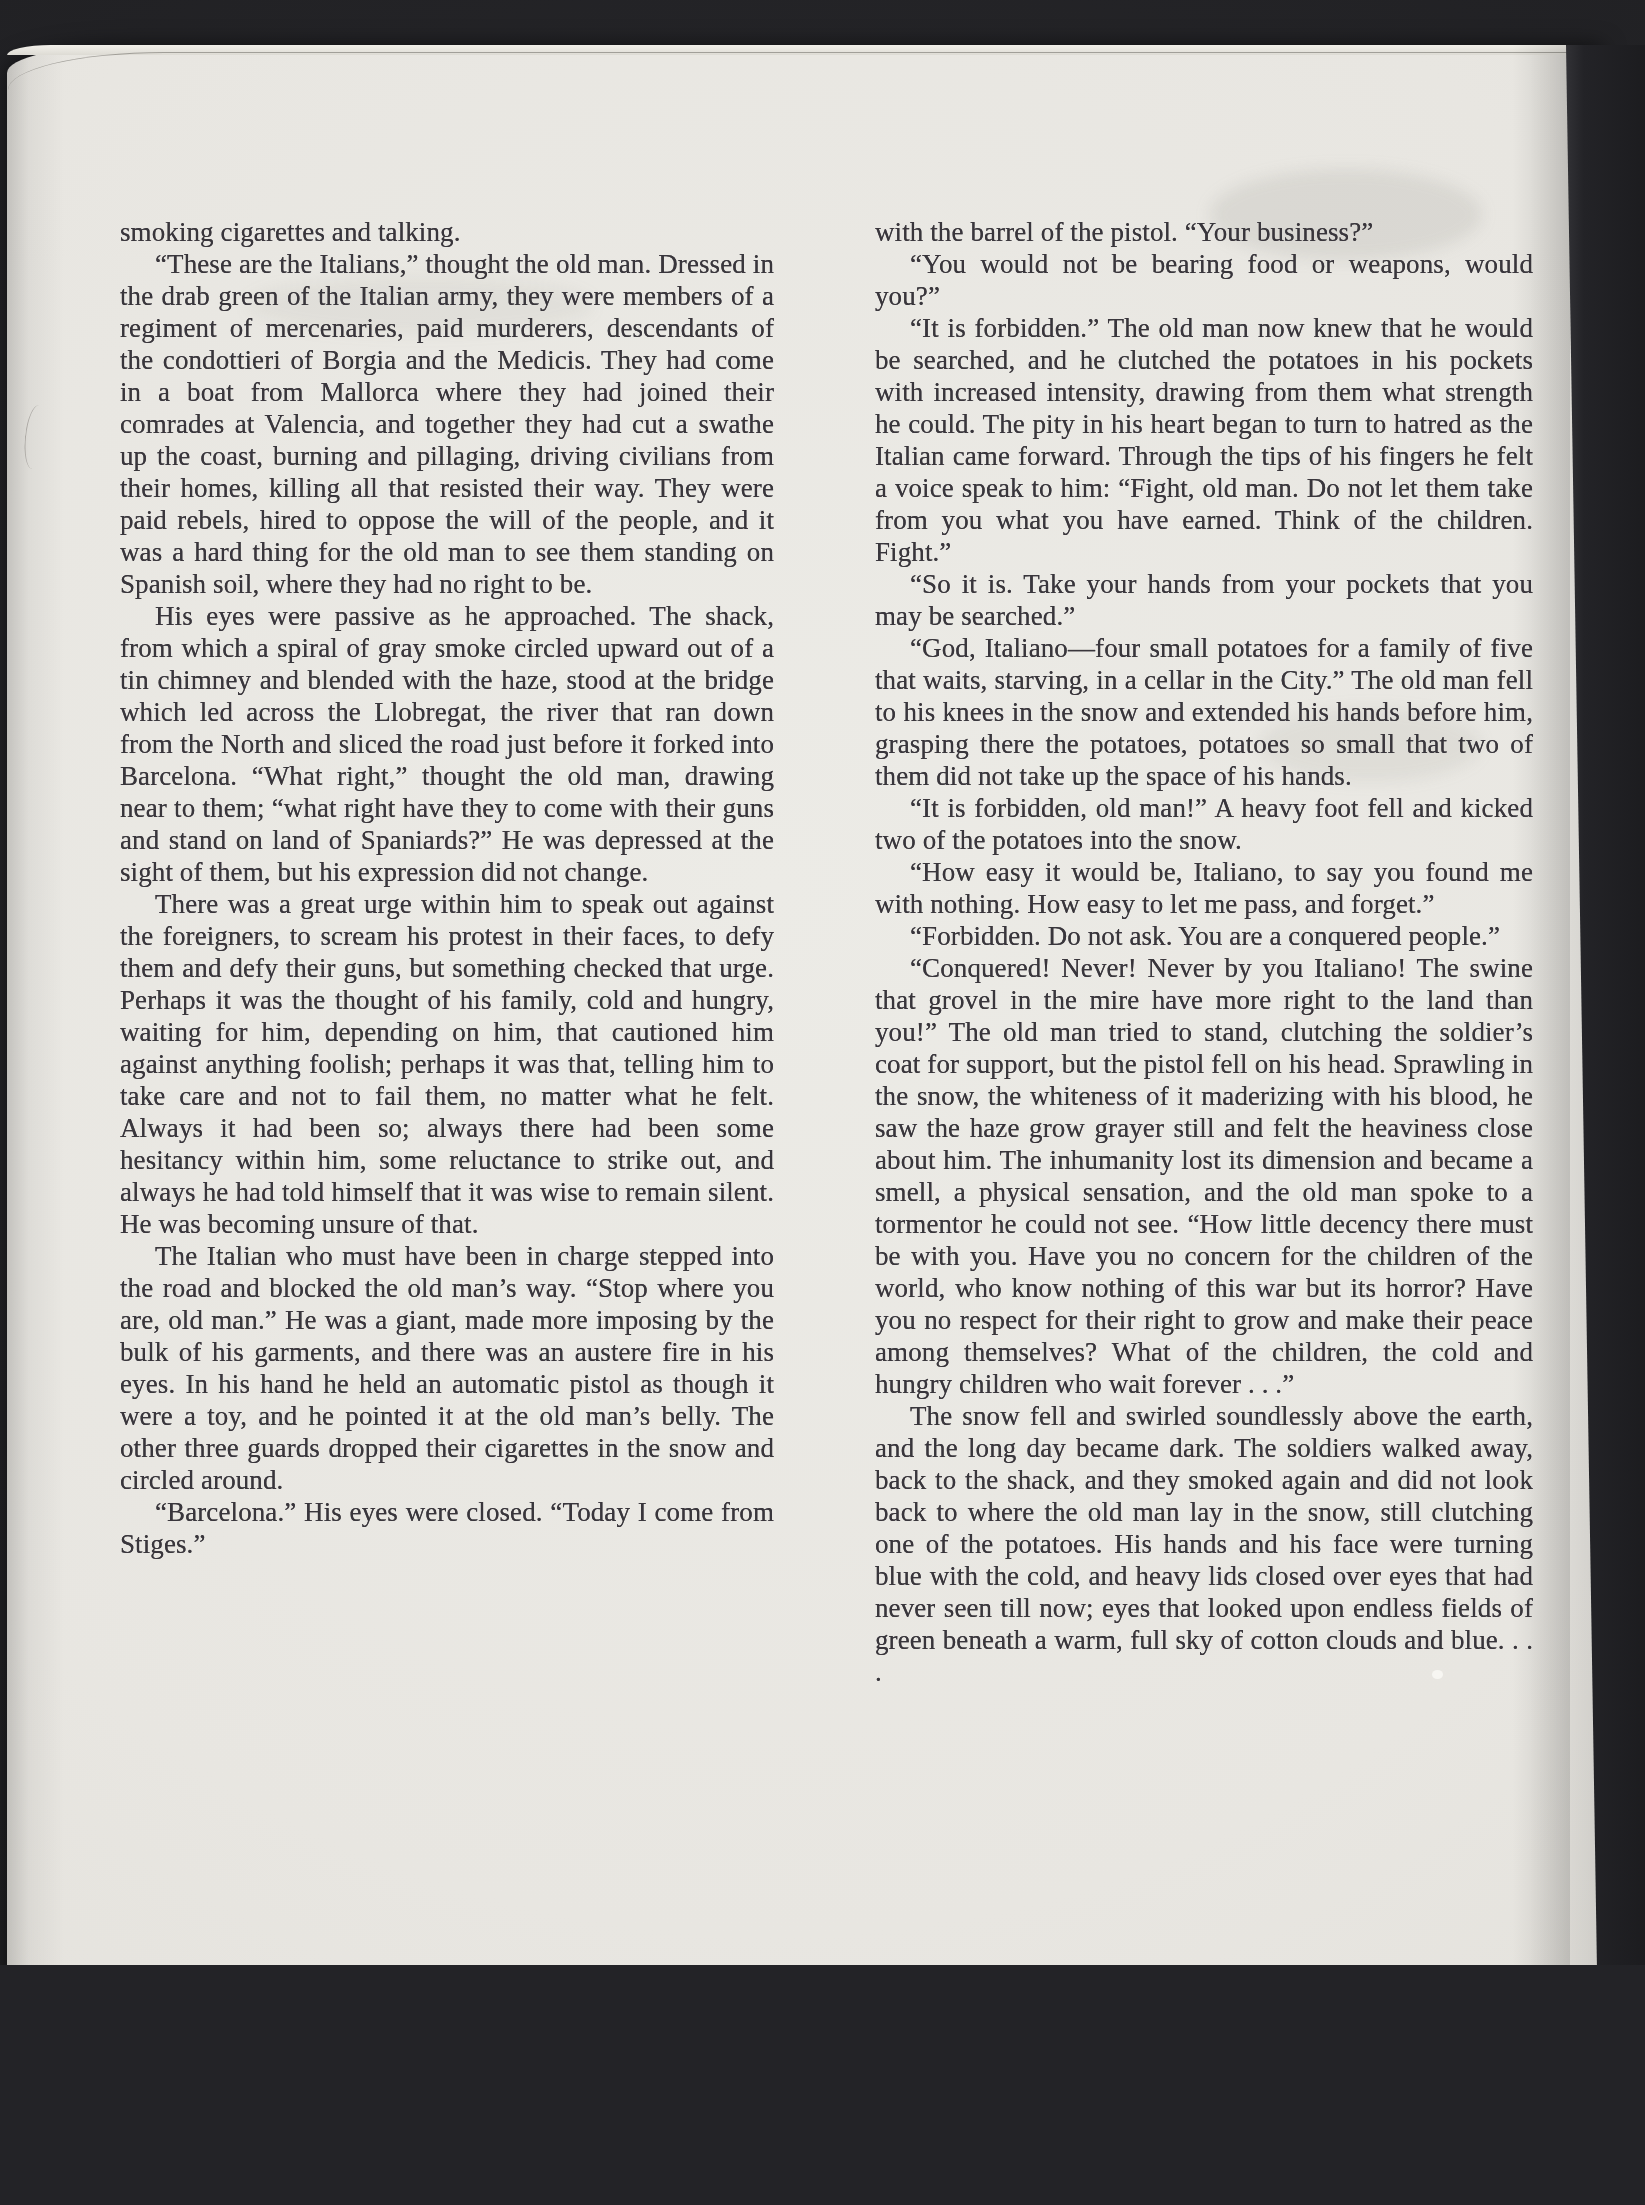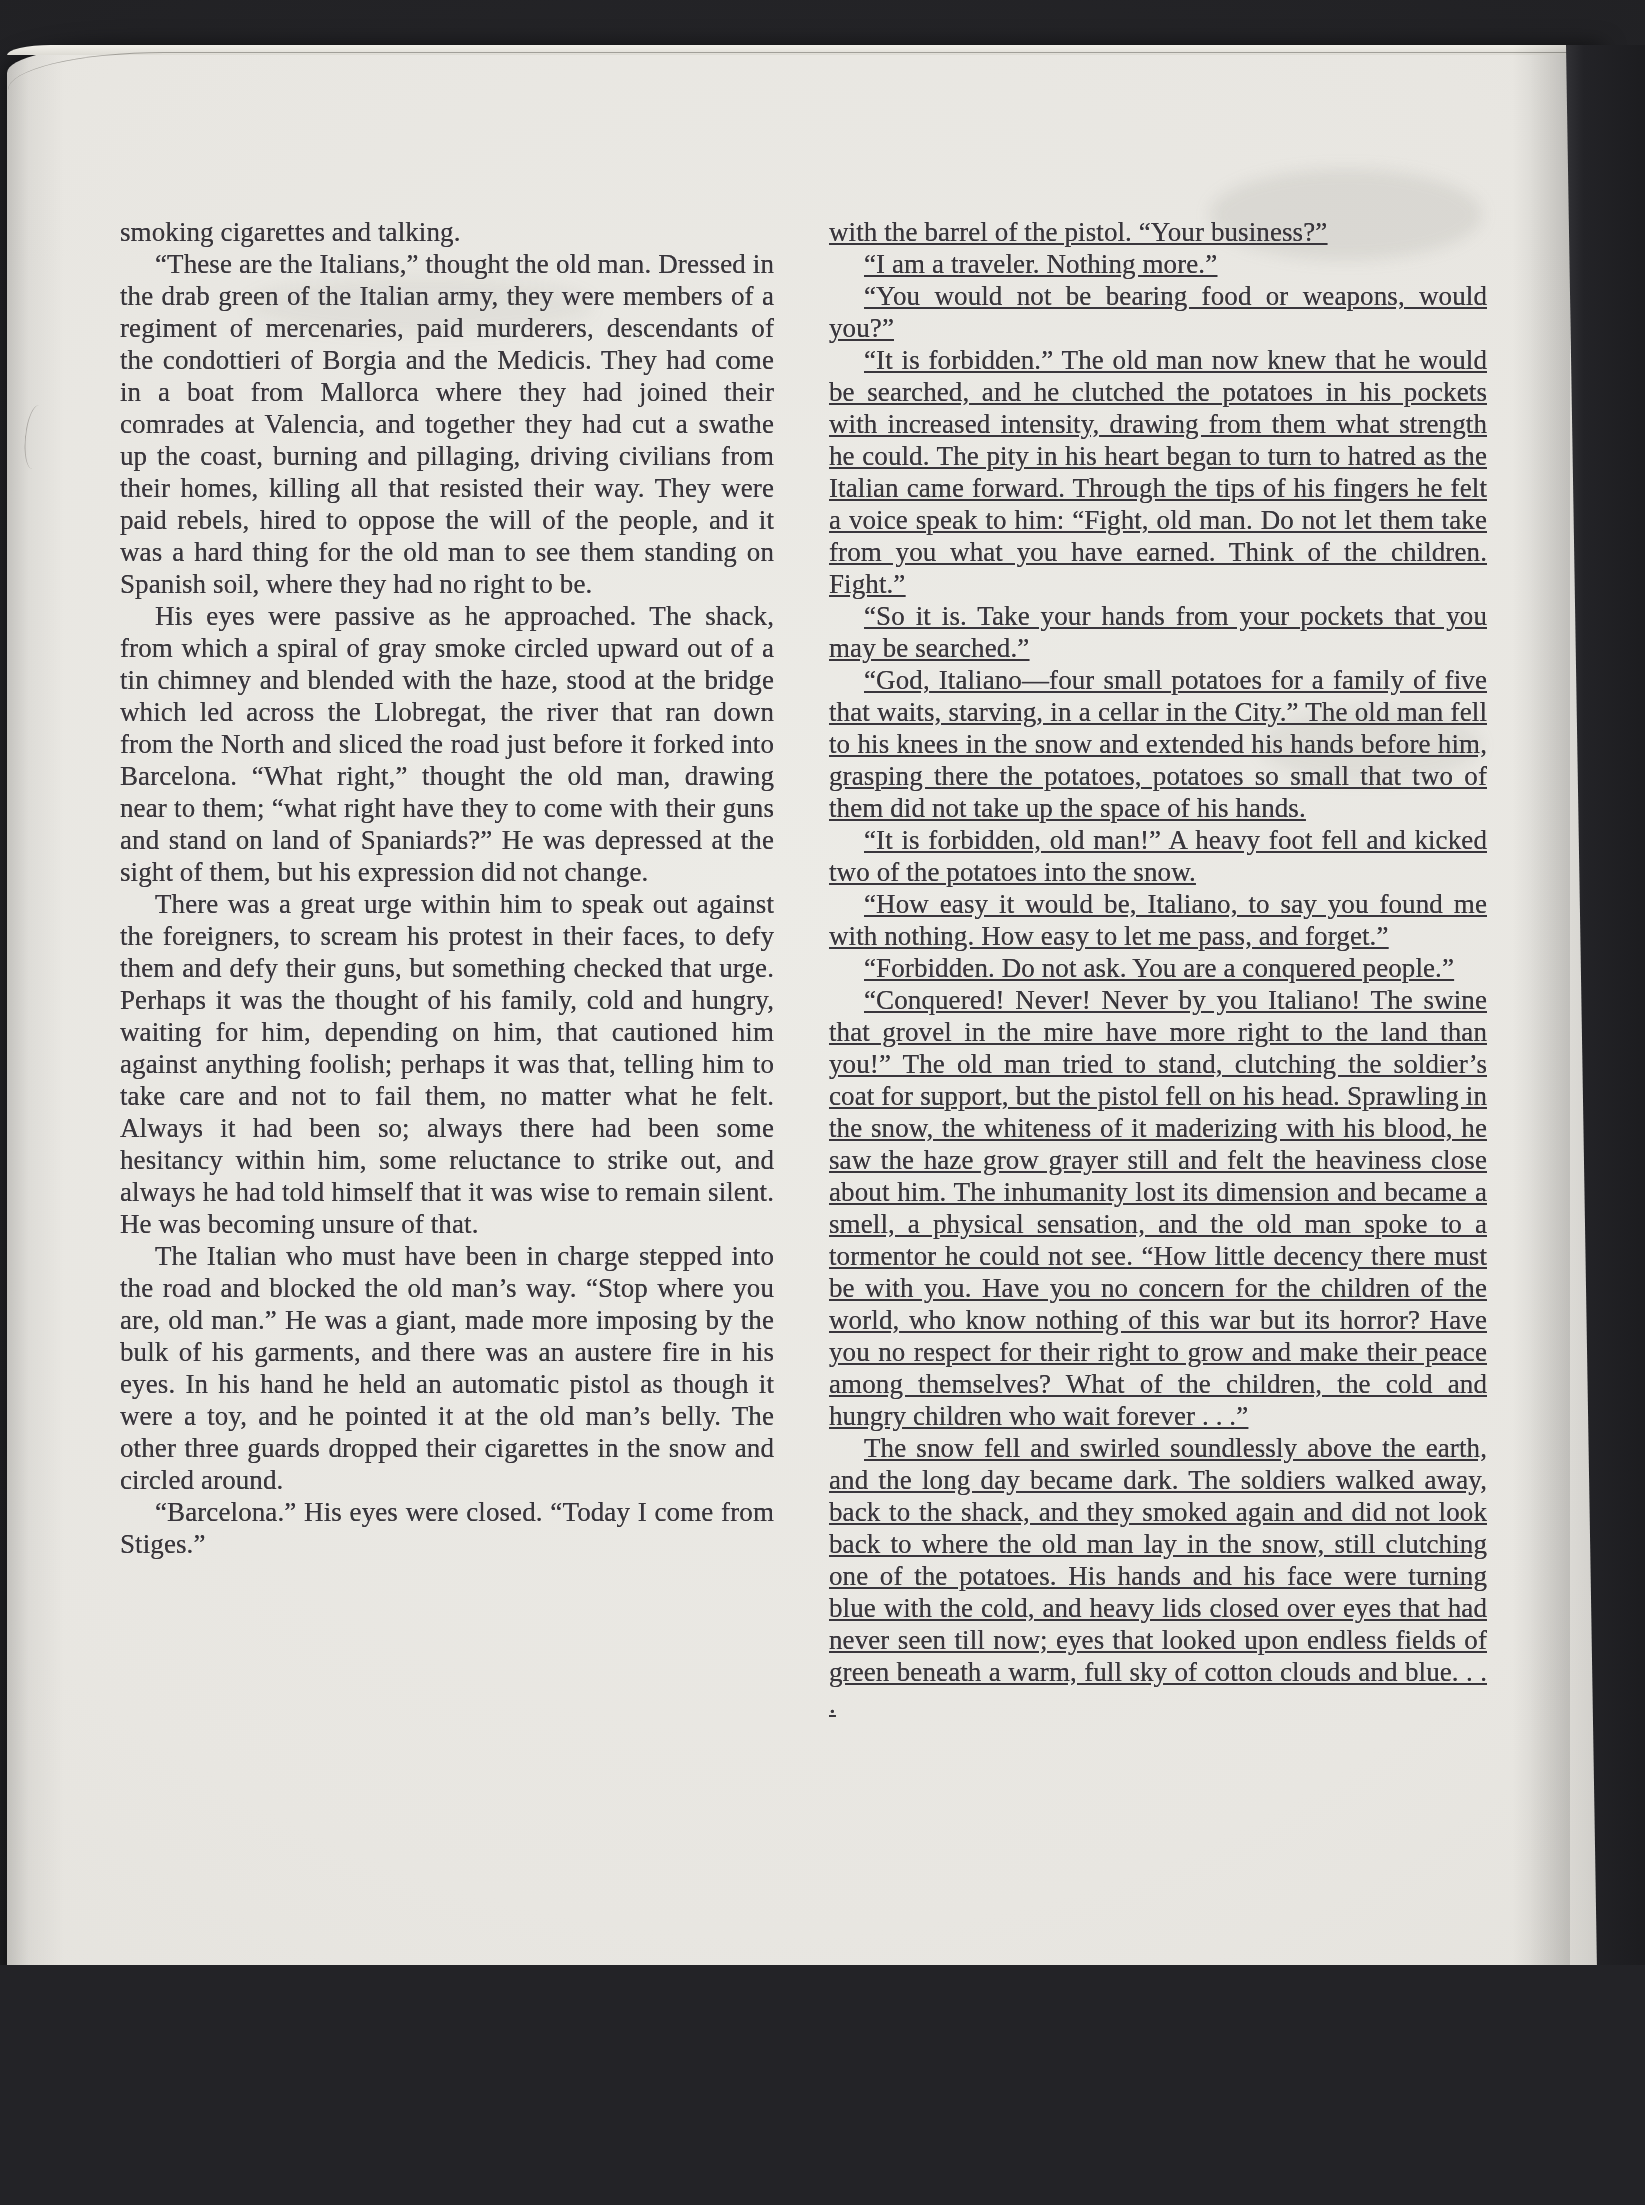--- a/index.html
+++ b/index.html
@@ -85,21 +85,21 @@
     position: absolute;
     top: 216px;
     color: #39363c;
     font-size: 27px;
     line-height: 32px;
     text-align: justify;
     text-shadow: 0 0 0.4px rgba(57,54,60,0.85);
     letter-spacing: 0.1px;
   }
   .col-left  { left: 120px;  width: 654px; }
-  .col-right { left: 829px; width: 658px; text-decoration: underline; }
+  .col-right { left: 875px; width: 658px; }
   .col p { margin: 0; text-indent: 35px; }
   .col p:first-child { text-indent: 0; }
   
   .footer-issue {
     position: absolute;
     left: 120px; top: 2034px;
     font-size: 28px;
     font-variant: small-caps;
     letter-spacing: 1.2px;
     color: #3c393f;
@@ -137,21 +137,20 @@
       <p>smoking cigarettes and talking.</p>
       <p>“These are the Italians,” thought the old man. Dressed in the drab green of the Italian army, they were members of a regiment of mercenaries, paid murderers, descendants of the condottieri of Borgia and the Medicis. They had come in a boat from Mallorca where they had joined their comrades at Valencia, and together they had cut a swathe up the coast, burning and pillaging, driving civilians from their homes, killing all that resisted their way. They were paid rebels, hired to oppose the will of the people, and it was a hard thing for the old man to see them standing on Spanish soil, where they had no right to be.</p>
       <p>His eyes were passive as he approached. The shack, from which a spiral of gray smoke circled upward out of a tin chimney and blended with the haze, stood at the bridge which led across the Llobregat, the river that ran down from the North and sliced the road just before it forked into Barcelona. “What right,” thought the old man, drawing near to them; “what right have they to come with their guns and stand on land of Spaniards?” He was depressed at the sight of them, but his expression did not change.</p>
       <p>There was a great urge within him to speak out against the foreigners, to scream his protest in their faces, to defy them and defy their guns, but something checked that urge. Perhaps it was the thought of his family, cold and hungry, waiting for him, depending on him, that cautioned him against anything foolish; perhaps it was that, telling him to take care and not to fail them, no matter what he felt. Always it had been so; always there had been some hesitancy within him, some reluctance to strike out, and always he had told himself that it was wise to remain silent. He was becoming unsure of that.</p>
       <p>The Italian who must have been in charge stepped into the road and blocked the old man’s way. “Stop where you are, old man.” He was a giant, made more imposing by the bulk of his garments, and there was an austere fire in his eyes. In his hand he held an automatic pistol as though it were a toy, and he pointed it at the old man’s belly. The other three guards dropped their cigarettes in the snow and circled around.</p>
       <p>“Barcelona.” His eyes were closed. “Today I come from Stiges.”</p>
     </div>
 
   <div class="col col-right">
       <p>with the barrel of the pistol. “Your business?”</p>
-      <p>“I am a traveler. Nothing more.”</p>
       <p>“You would not be bearing food or weapons, would you?”</p>
       <p>“It is forbidden.” The old man now knew that he would be searched, and he clutched the potatoes in his pockets with increased intensity, drawing from them what strength he could. The pity in his heart began to turn to hatred as the Italian came forward. Through the tips of his fingers he felt a voice speak to him: “Fight, old man. Do not let them take from you what you have earned. Think of the children. Fight.”</p>
       <p>“So it is. Take your hands from your pockets that you may be searched.”</p>
       <p>“God, Italiano—four small potatoes for a family of five that waits, starving, in a cellar in the City.” The old man fell to his knees in the snow and extended his hands before him, grasping there the potatoes, potatoes so small that two of them did not take up the space of his hands.</p>
       <p>“It is forbidden, old man!” A heavy foot fell and kicked two of the potatoes into the snow.</p>
       <p>“How easy it would be, Italiano, to say you found me with nothing. How easy to let me pass, and forget.”</p>
       <p>“Forbidden. Do not ask. You are a conquered people.”</p>
       <p>“Conquered! Never! Never by you Italiano! The swine that grovel in the mire have more right to the land than you!” The old man tried to stand, clutching the soldier’s coat for support, but the pistol fell on his head. Sprawling in the snow, the whiteness of it maderizing with his blood, he saw the haze grow grayer still and felt the heaviness close about him. The inhumanity lost its dimension and became a smell, a physical sensation, and the old man spoke to a tormentor he could not see. “How little decency there must be with you. Have you no concern for the children of the world, who know nothing of this war but its horror? Have you no respect for their right to grow and make their peace among themselves? What of the children, the cold and hungry children who wait forever . . .”</p>
       <p>The snow fell and swirled soundlessly above the earth, and the long day became dark. The soldiers walked away, back to the shack, and they smoked again and did not look back to where the old man lay in the snow, still clutching one of the potatoes. His hands and his face were turning blue with the cold, and heavy lids closed over eyes that had never seen till now; eyes that looked upon endless fields of green beneath a warm, full sky of cotton clouds and blue. . . .</p>
     </div>

